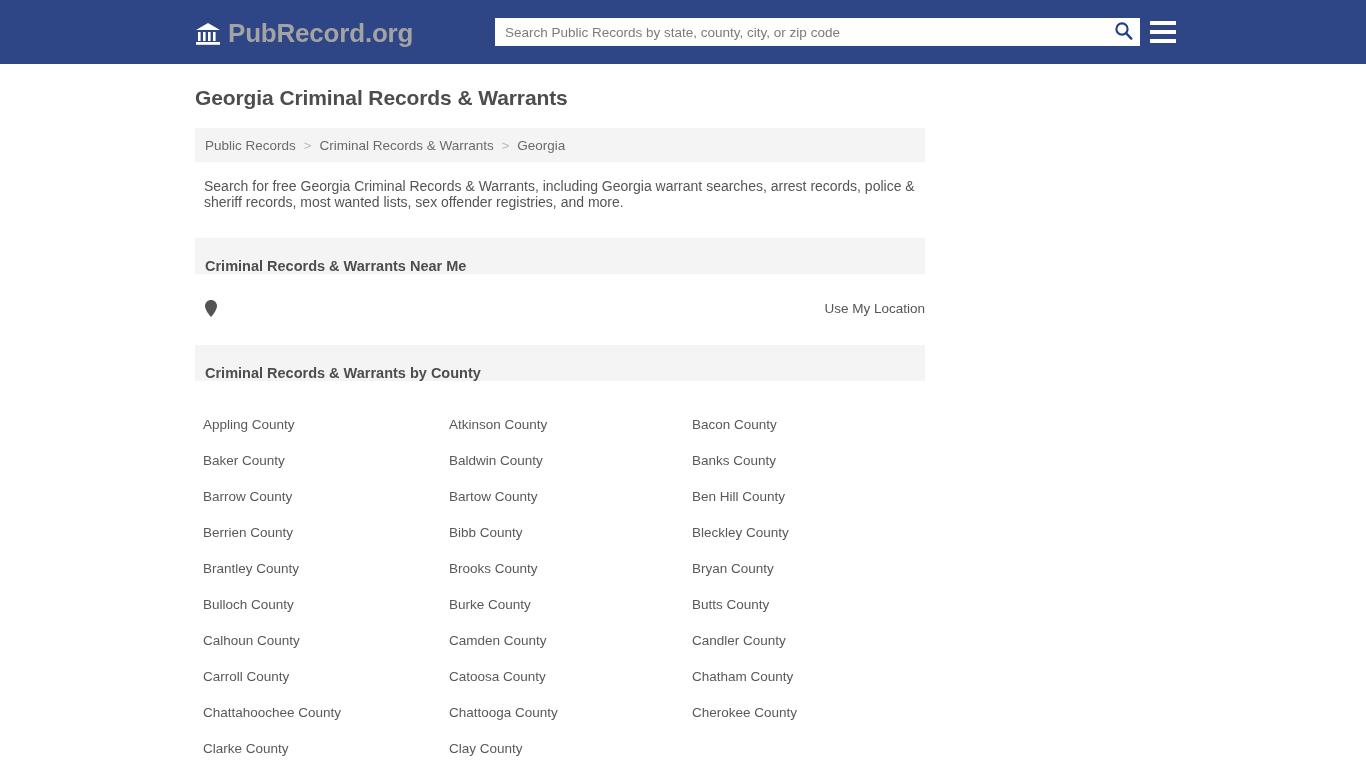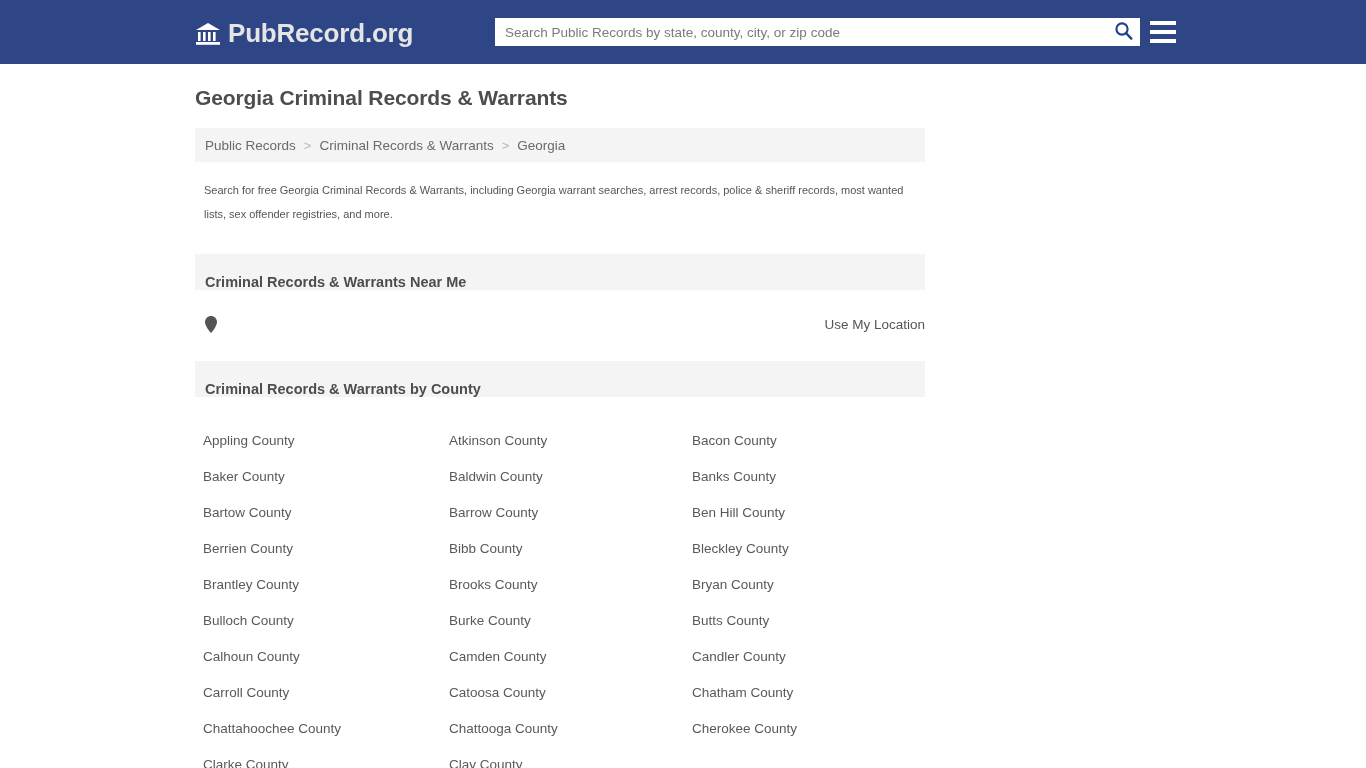--- a/index.html
+++ b/index.html
@@ -30,21 +30,21 @@
     left: 195px;
     top: 18px;
     text-decoration: none;
   }
   .brand-icon {
     width: 26px;
     height: 26px;
     display: block;
   }
   .brand-name {
-    color: #e5e5e5;
+    color: #a3a3a3;
     font-size: 26px;
     font-weight: bold;
     letter-spacing: -0.2px;
     white-space: nowrap;
   }
 
   .search-wrap {
     position: absolute;
     left: 495px;
     top: 18px;
@@ -129,22 +129,22 @@
     white-space: nowrap;
   }
   .breadcrumb .crumb-sep {
     color: #b8b8b8;
     margin: 0 8px;
     font-size: 13px;
   }
   .breadcrumb .crumb-current { color: #6a6a6a; }
 
   .intro {
-    font-size: 11px;
-    line-height: 24px;
+    font-size: 14px;
+    line-height: 16px;
     color: #555555;
     margin: 16px 0 0 9px;
     width: 716px;
   }
 
   .section-bar {
     background: #f4f4f4;
     height: 36px;
     display: flex;
     align-items: flex-end;
@@ -258,22 +258,22 @@
     <span class="section-bar-title">Criminal Records &amp; Warrants by County</span>
   </div>
 
   <div class="county-grid" id="county-grid">
       <a class="county-link" href="#">Appling County</a>
       <a class="county-link" href="#">Atkinson County</a>
       <a class="county-link" href="#">Bacon County</a>
       <a class="county-link" href="#">Baker County</a>
       <a class="county-link" href="#">Baldwin County</a>
       <a class="county-link" href="#">Banks County</a>
+      <a class="county-link" href="#">Barrow County</a>
       <a class="county-link" href="#">Bartow County</a>
-      <a class="county-link" href="#">Barrow County</a>
       <a class="county-link" href="#">Ben Hill County</a>
       <a class="county-link" href="#">Berrien County</a>
       <a class="county-link" href="#">Bibb County</a>
       <a class="county-link" href="#">Bleckley County</a>
       <a class="county-link" href="#">Brantley County</a>
       <a class="county-link" href="#">Brooks County</a>
       <a class="county-link" href="#">Bryan County</a>
       <a class="county-link" href="#">Bulloch County</a>
       <a class="county-link" href="#">Burke County</a>
       <a class="county-link" href="#">Butts County</a>

